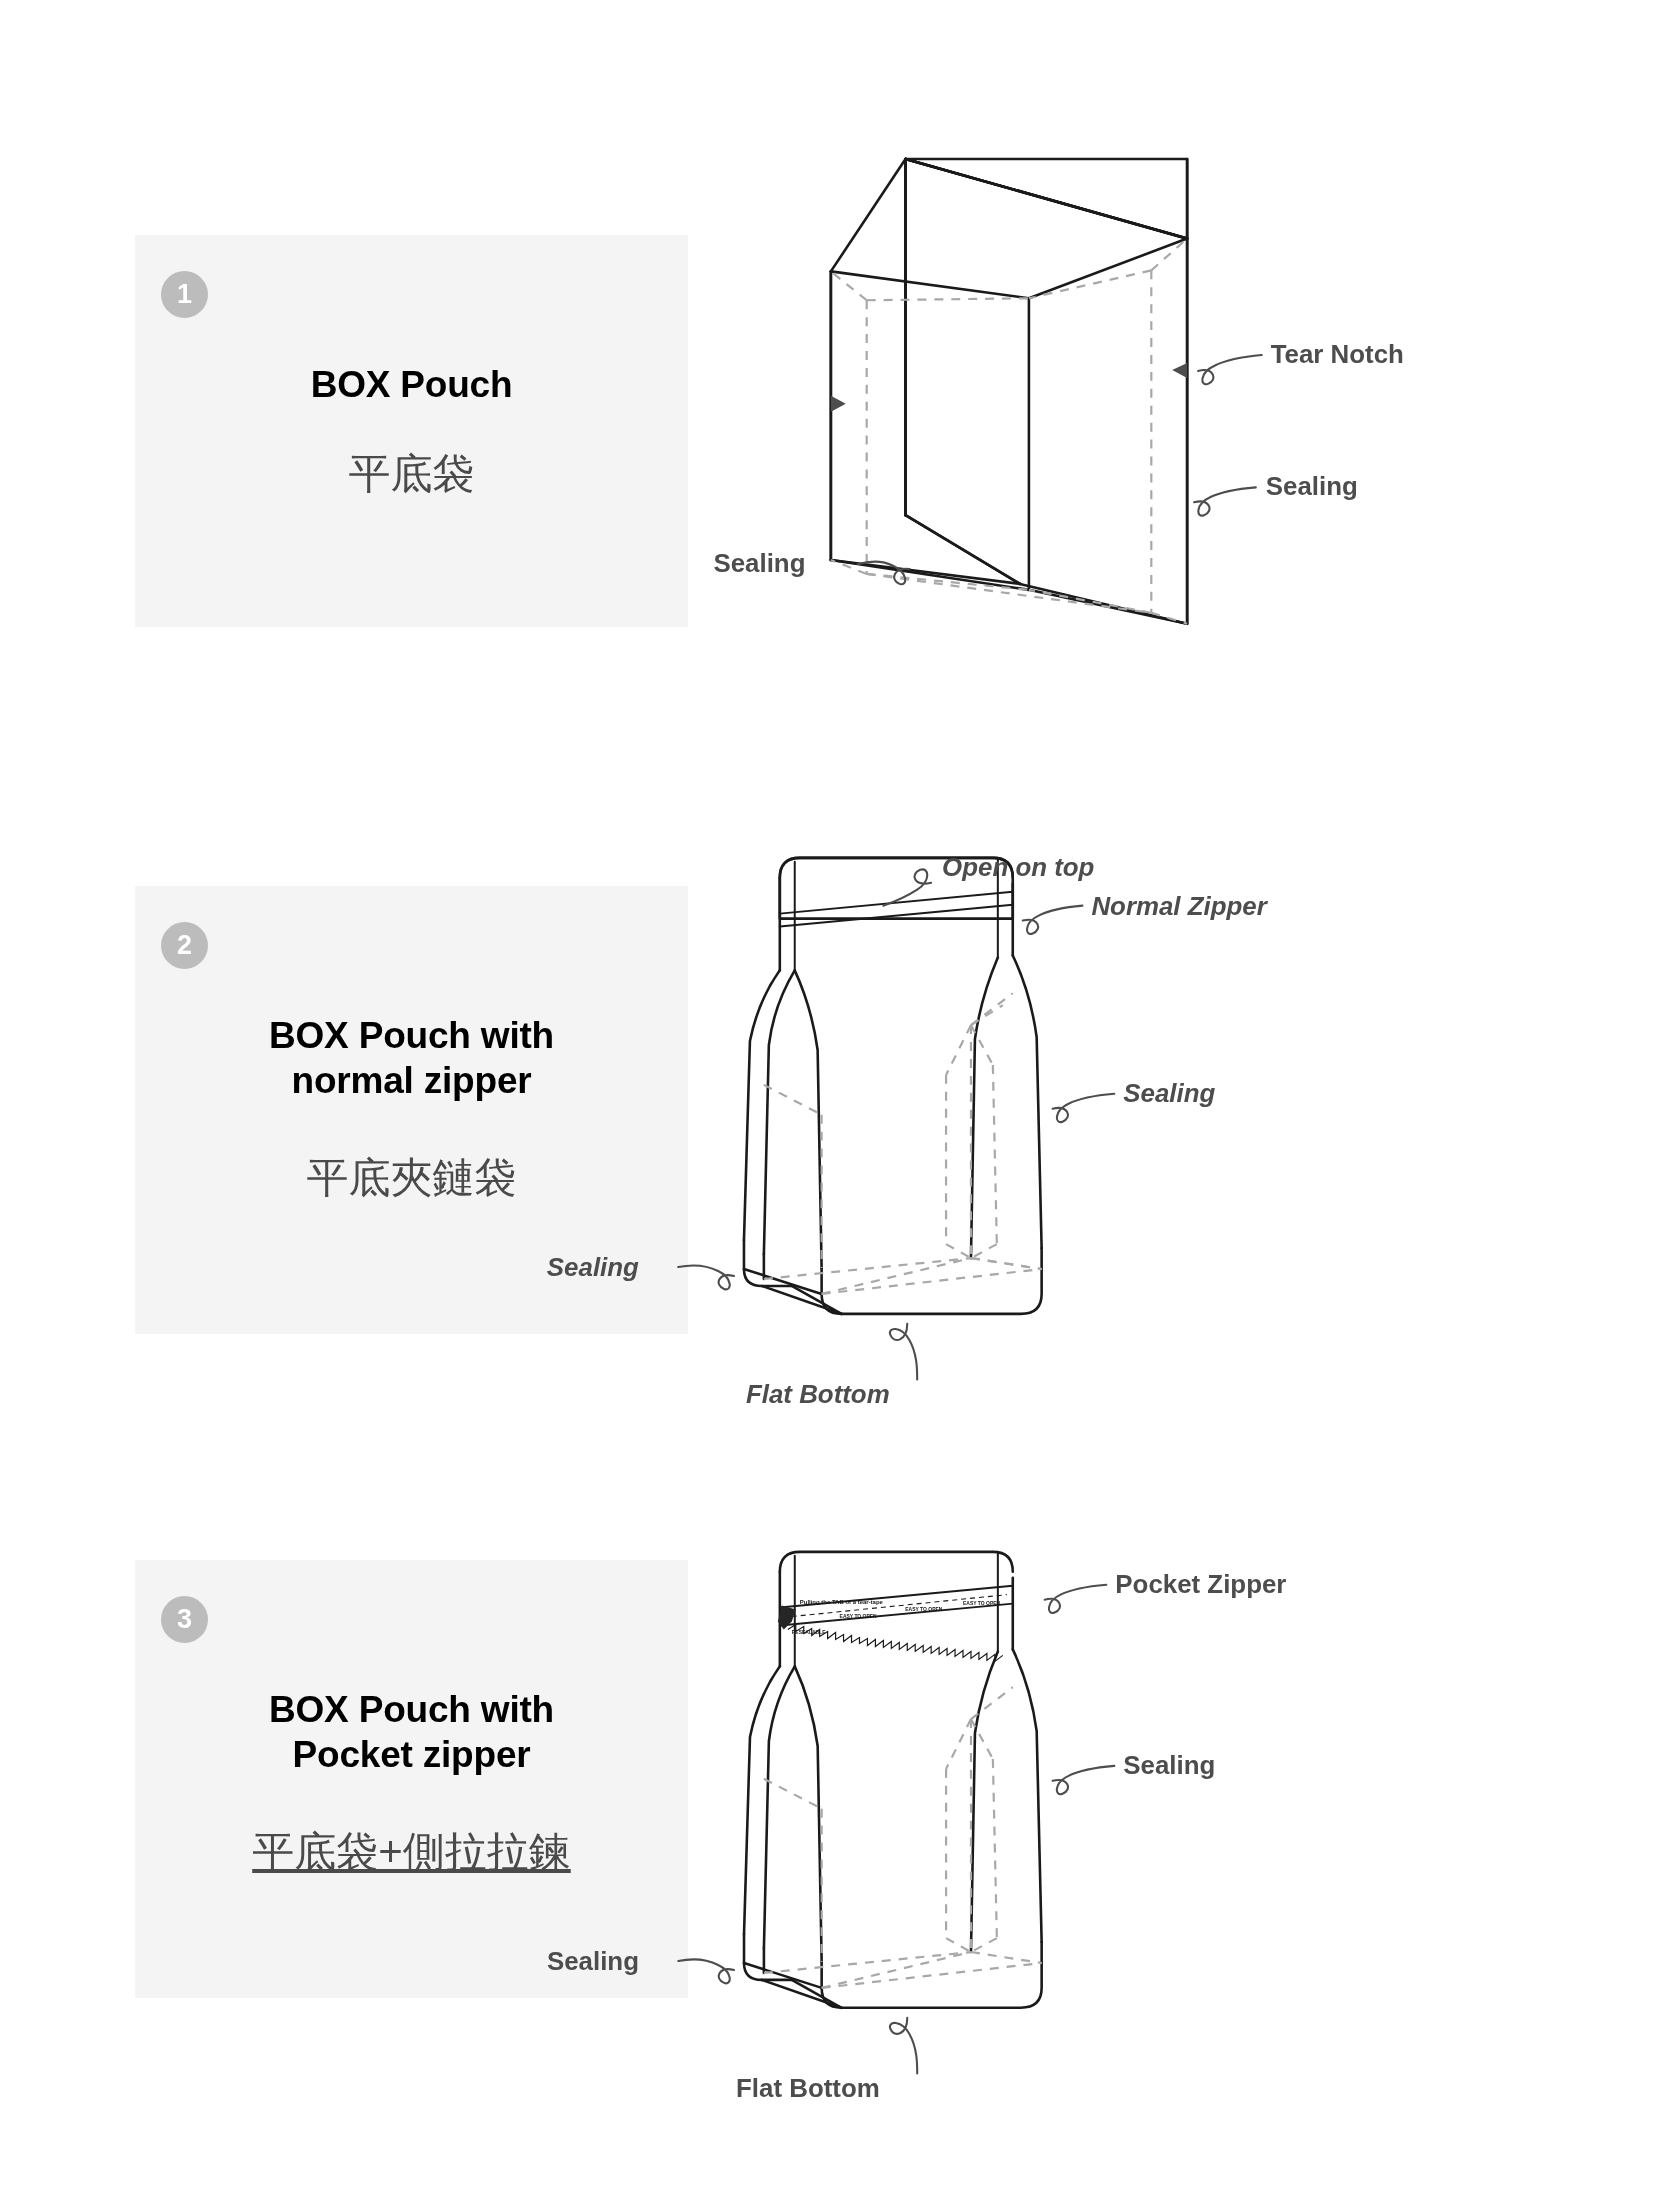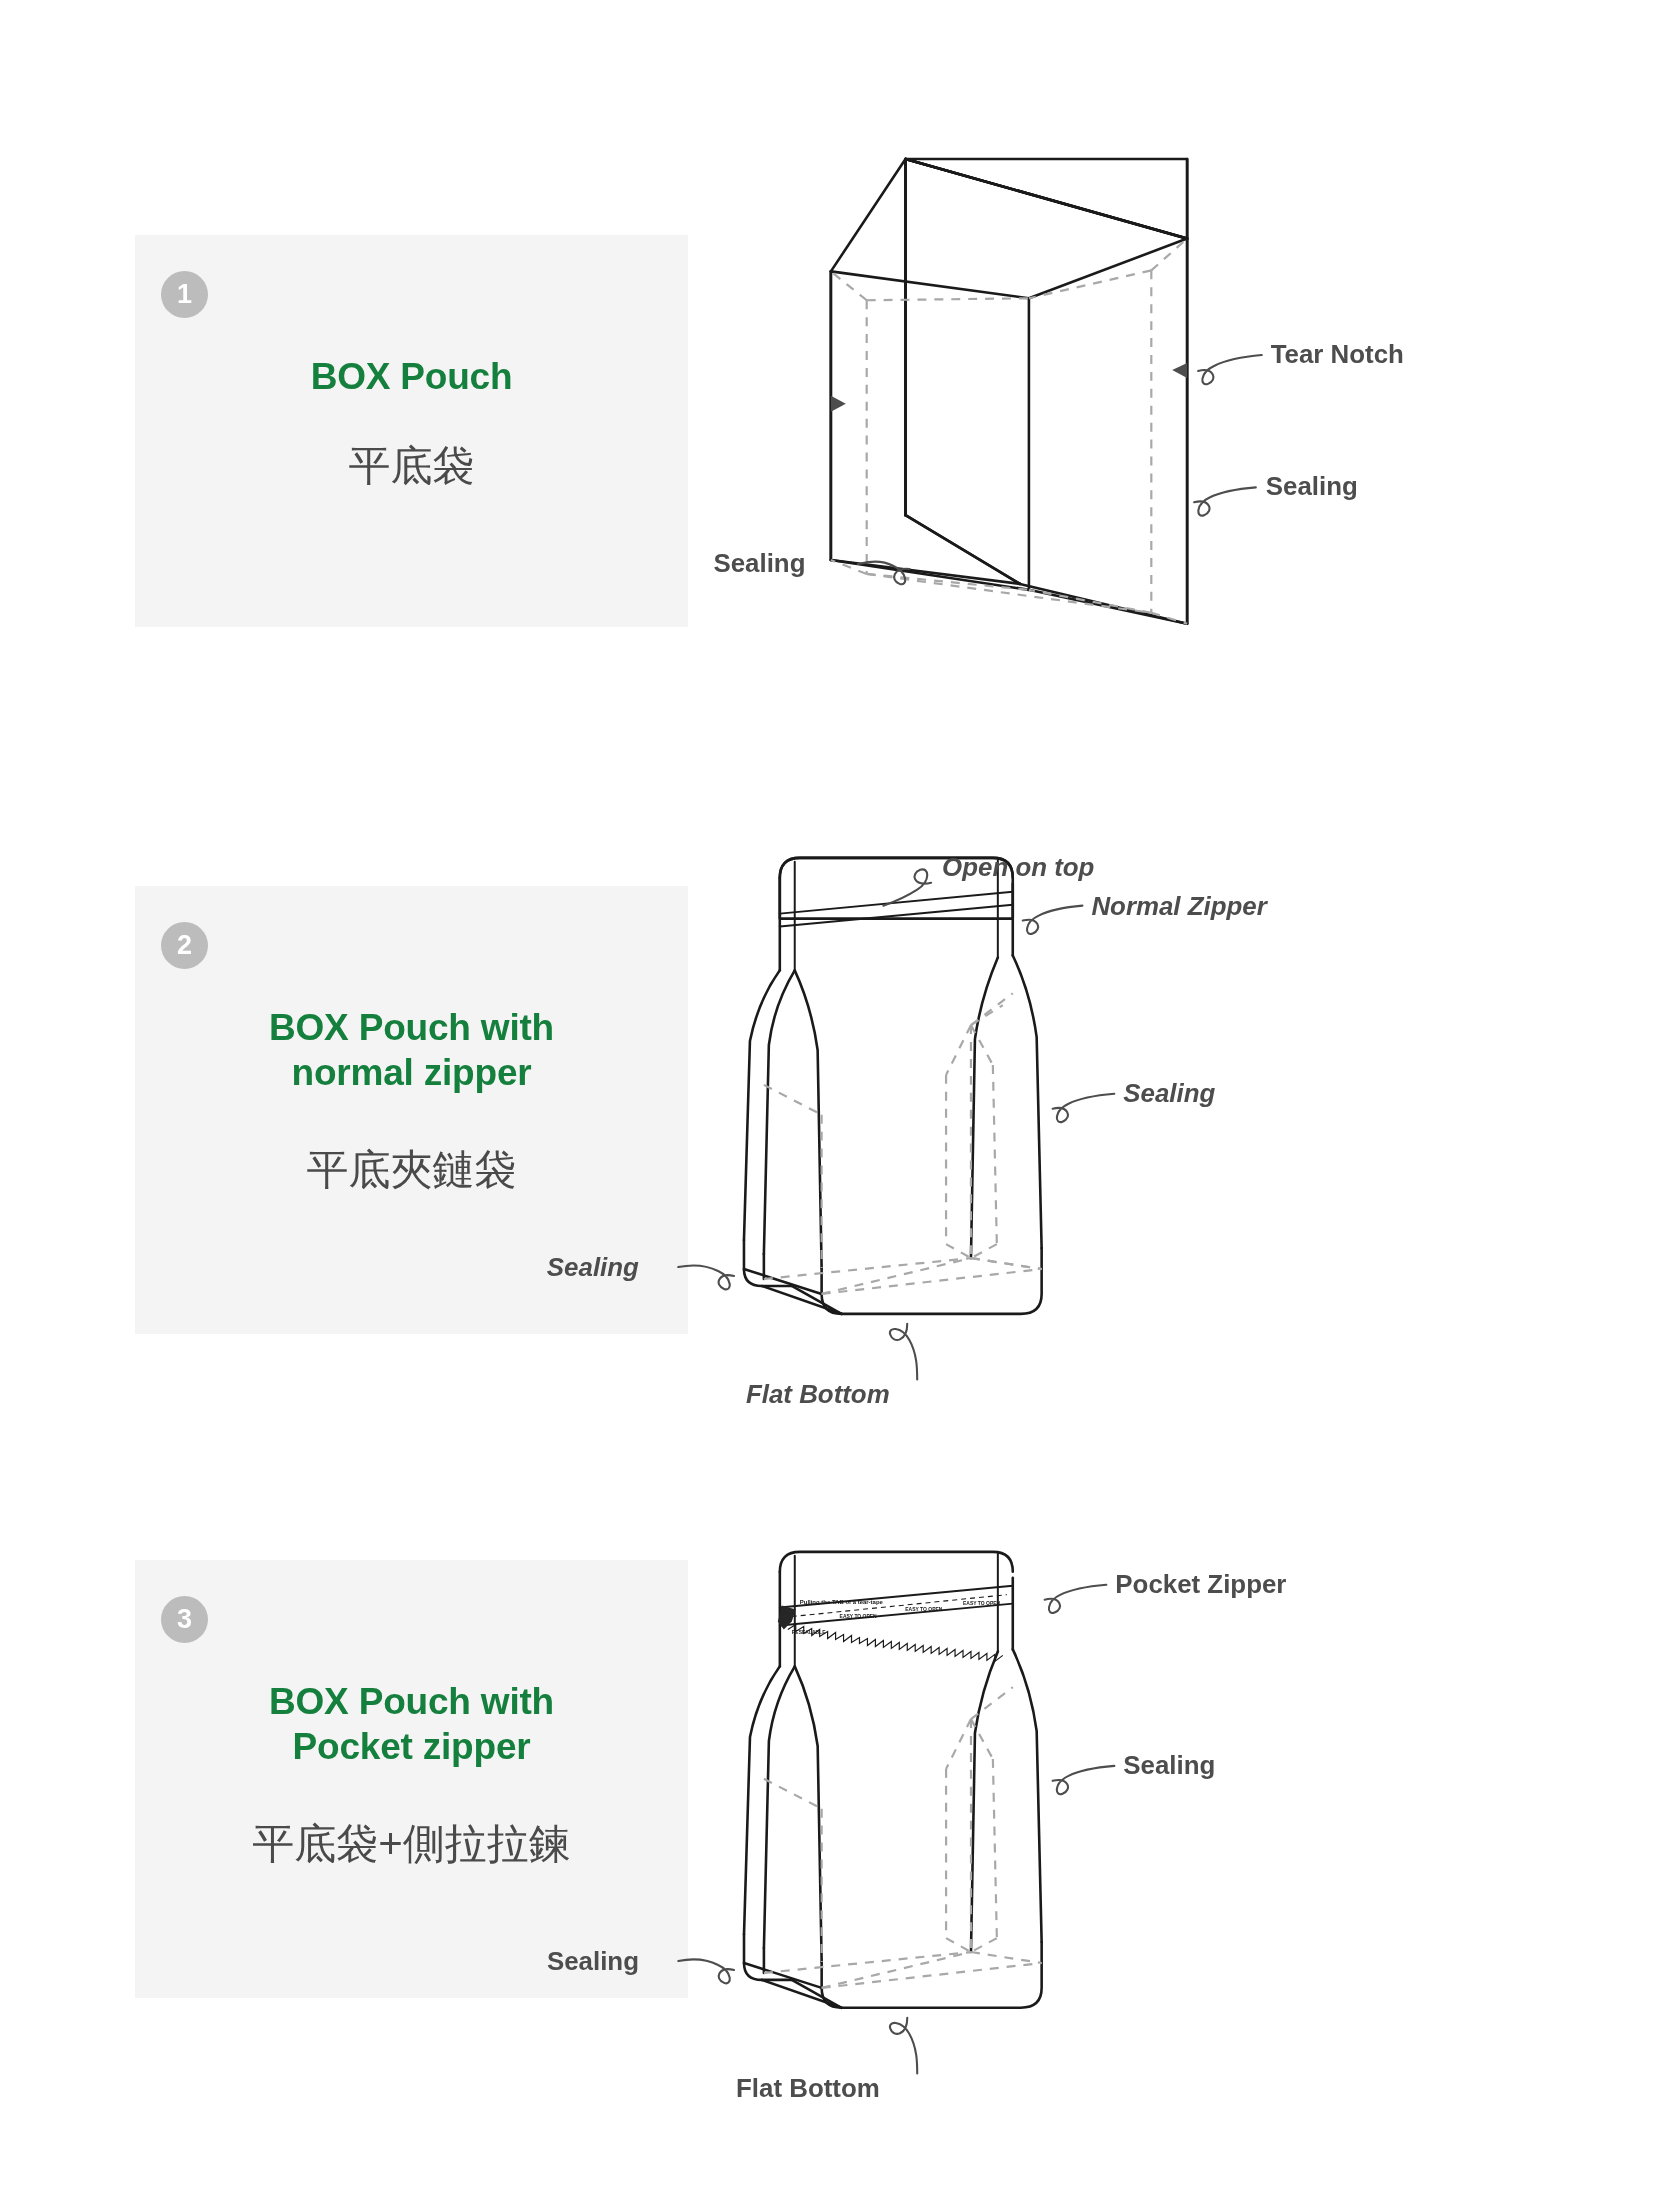--- a/index.html
+++ b/index.html
@@ -63,36 +63,36 @@
     right: 0;
     text-align: center;
   }
   #card-1 .card-body { top: 111px; }
   #card-2 .card-body { top: 111px; }
   #card-3 .card-body { top: 111px; }
 
   .card-title {
     font-size: 37px;
     font-weight: bold;
-    color: #15803d;
+    color: #000000;
     line-height: 1.22;
     letter-spacing: -0.2px;
     white-space: pre-line;
-    margin: 8px;
+    margin: 16px;
   }
   .card-subtitle {
     font-size: 42px;
     color: #4a4a4a;
     margin: 0;
     line-height: 1.3;
     font-weight: 400;
   }
   #card-1 .card-subtitle { margin-top: 40px; }
   #card-2 .card-subtitle { margin-top: 48px; }
-  #card-3 .card-subtitle { margin-top: 48px; }
+  #card-3 .card-subtitle { margin-top: 48px; text-decoration: underline; }
 
   
   .diagram {
     position: absolute;
     top: 0;
   }
   .diagram svg { display: block; overflow: visible; }
 
   .ann-text {
     font-family: "Liberation Sans", "DejaVu Sans", sans-serif;

